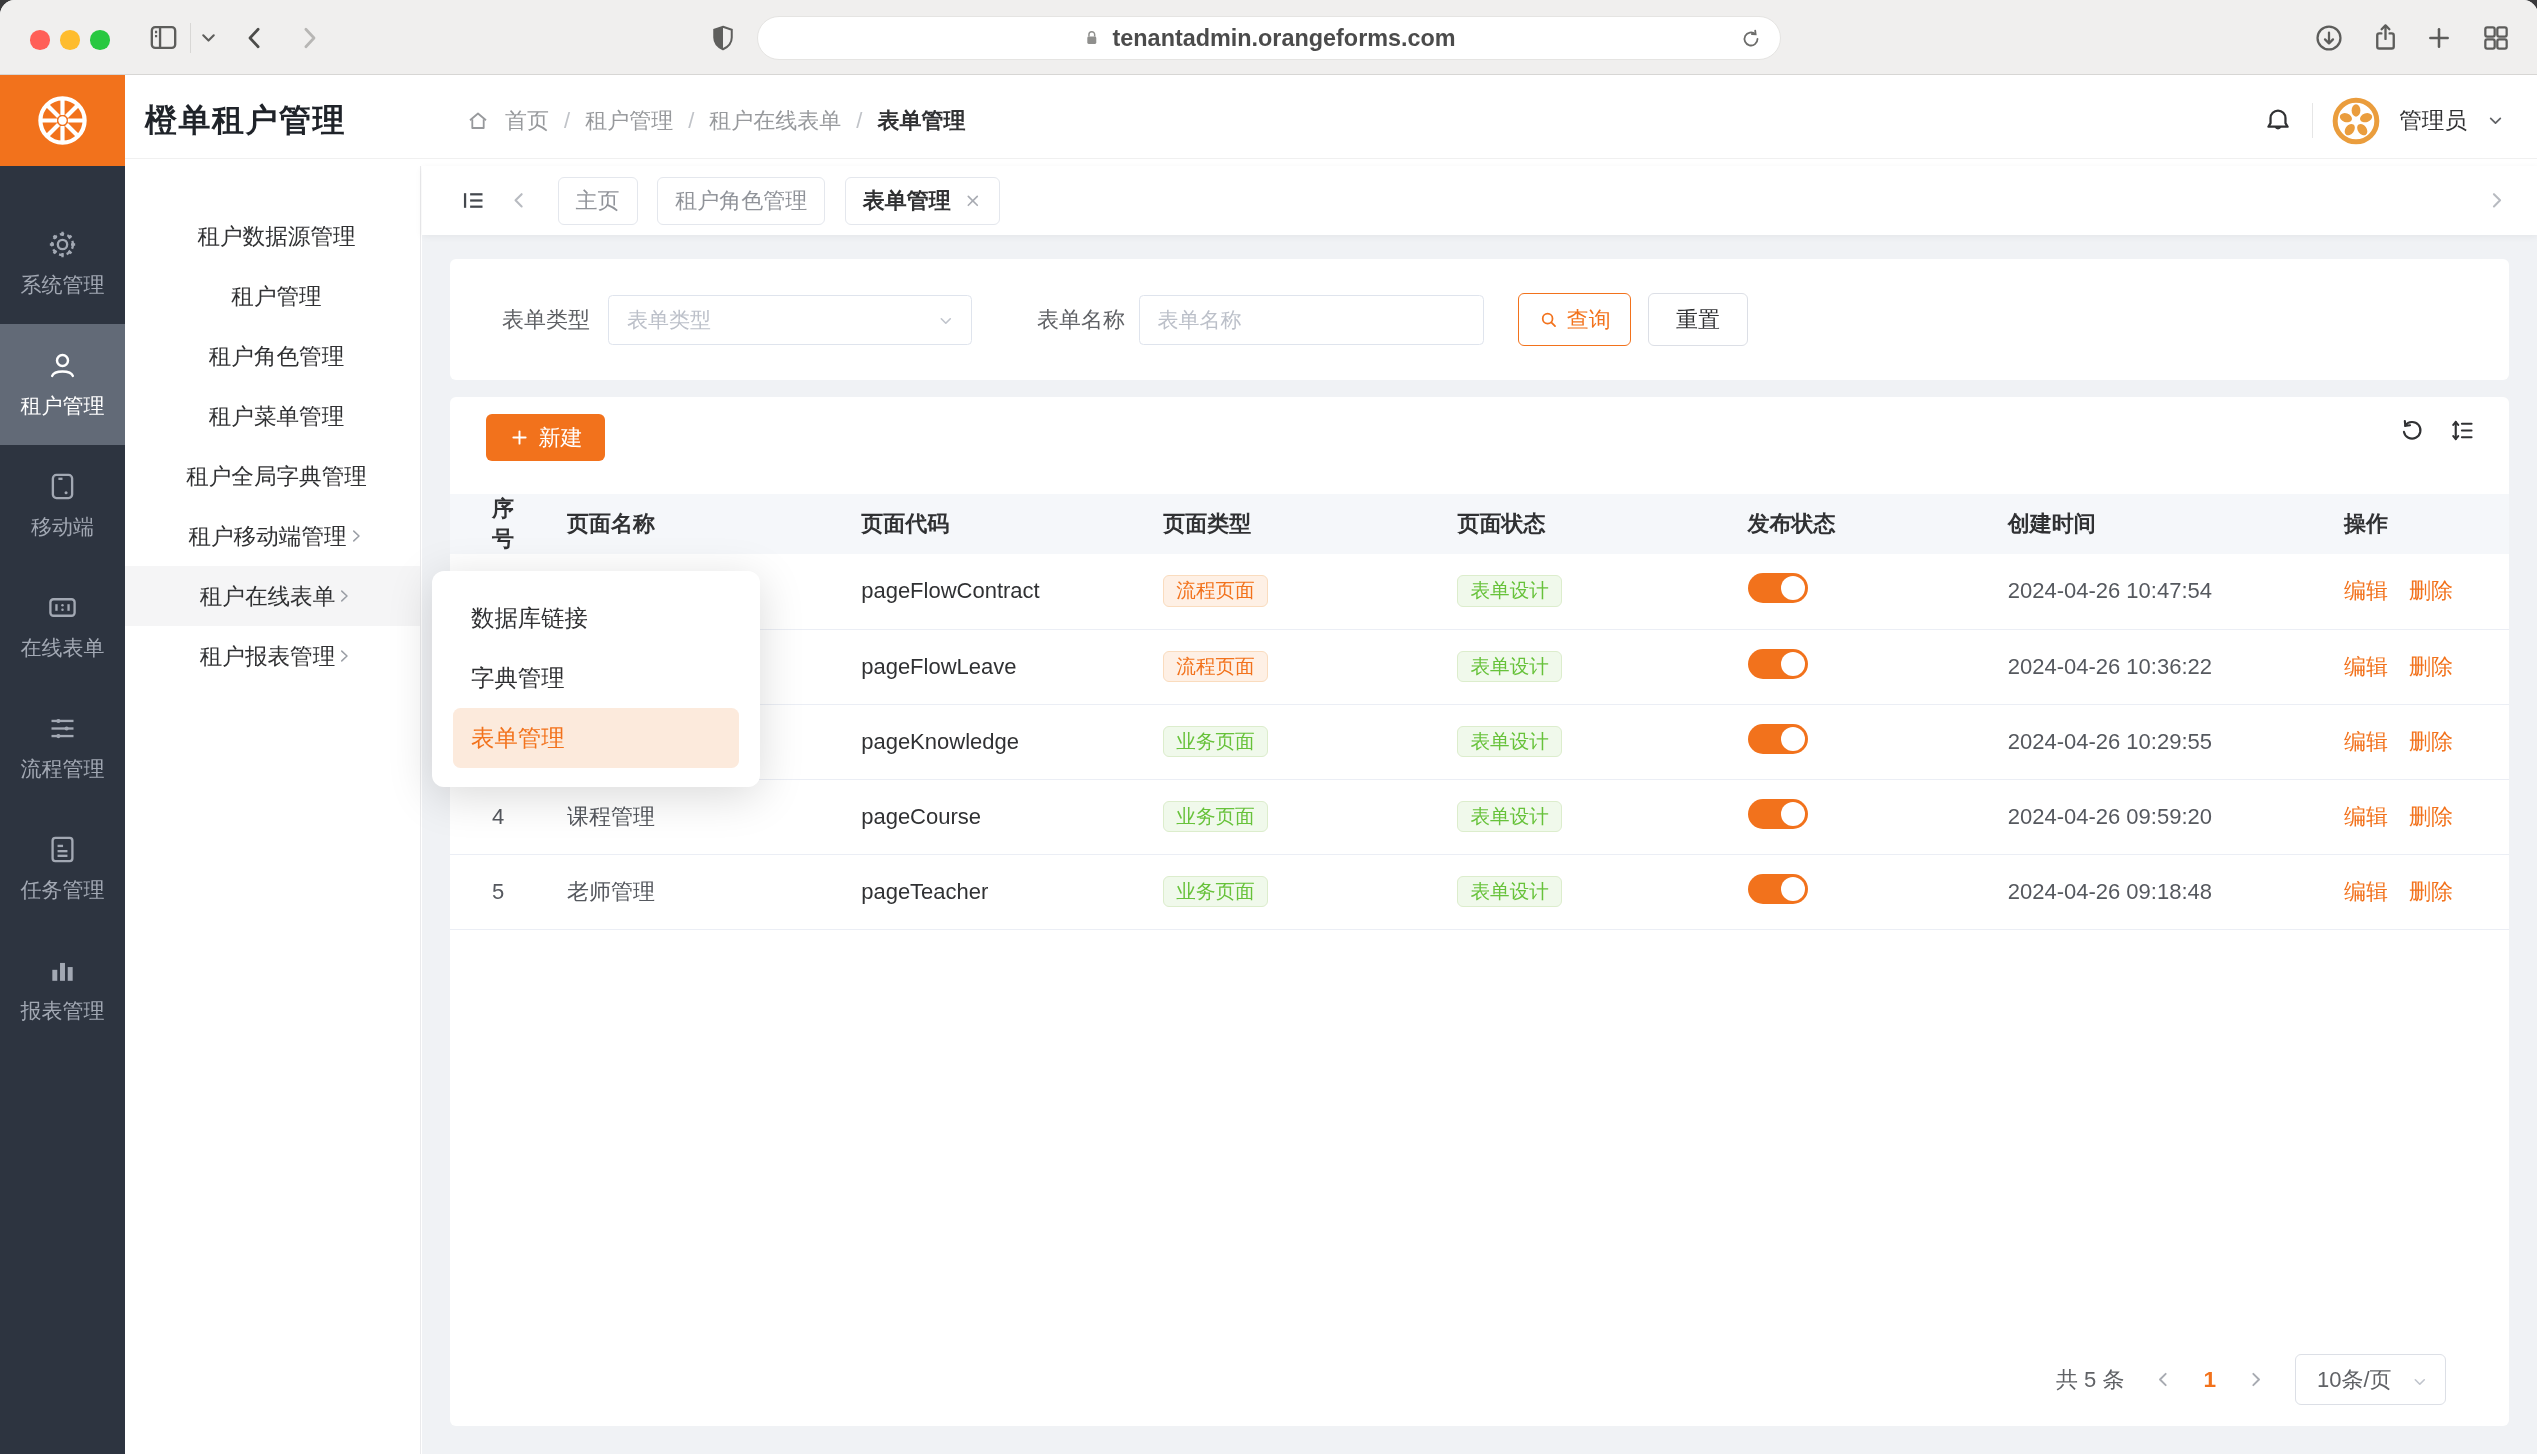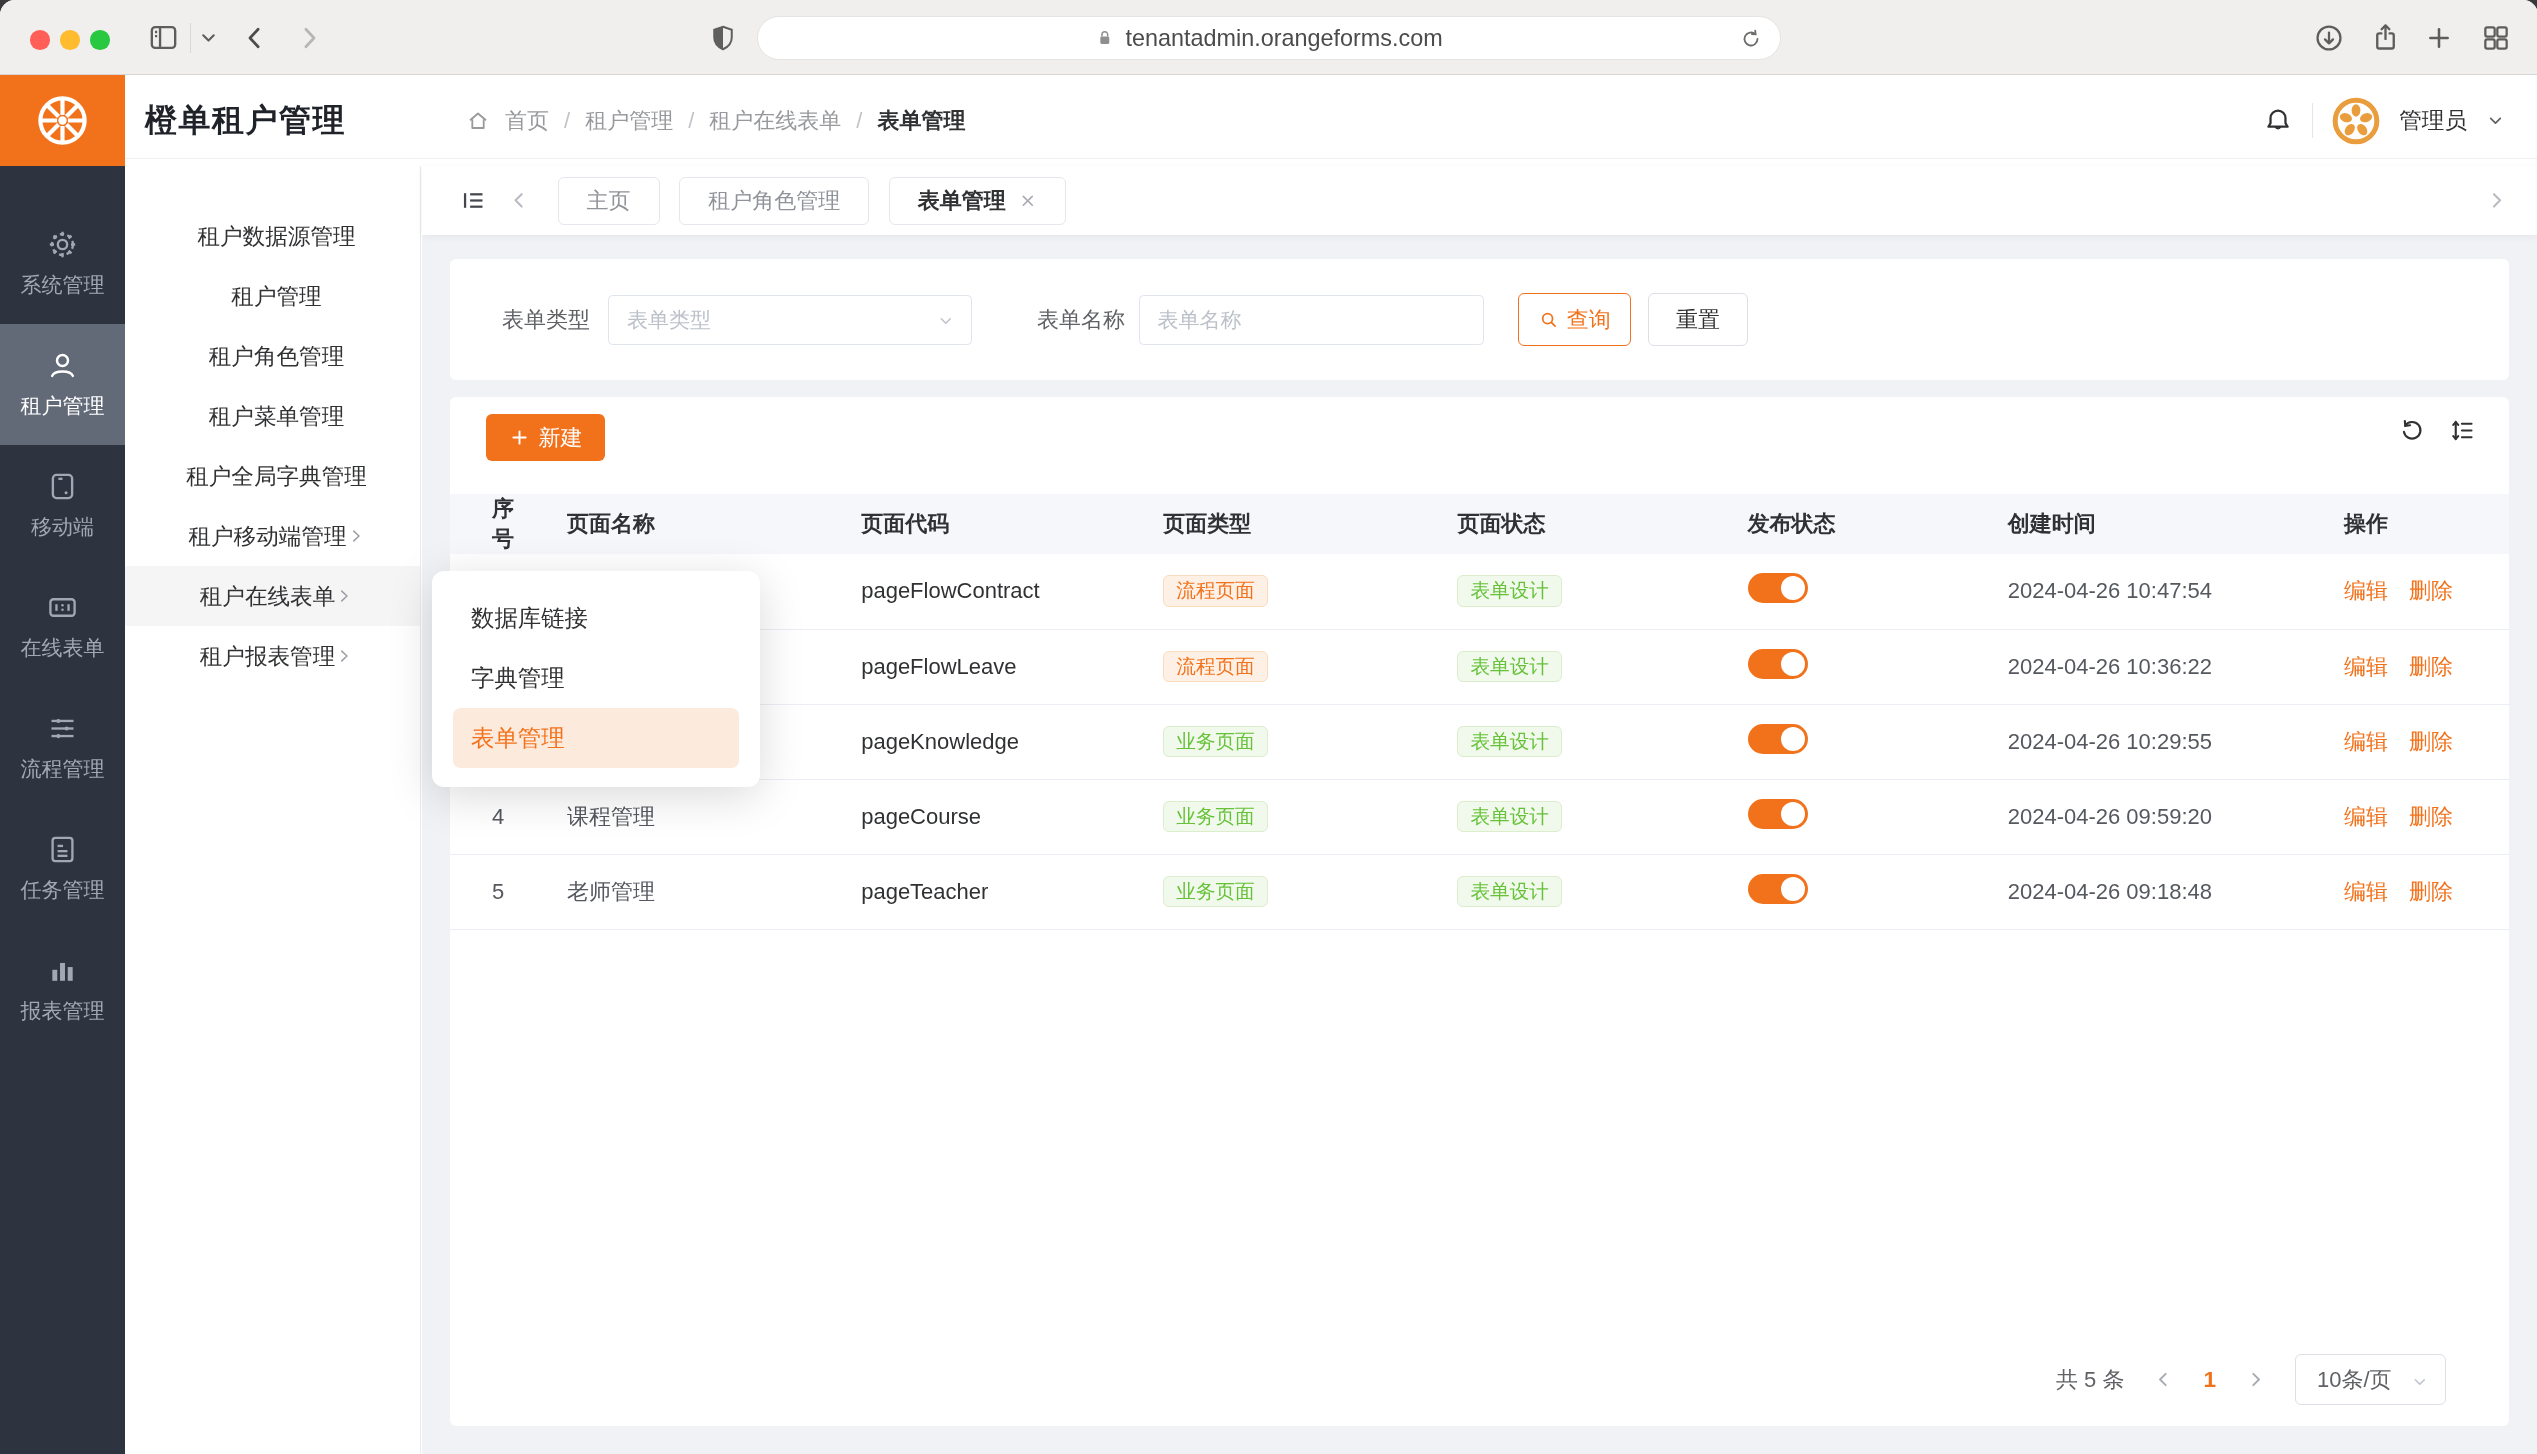--- a/index.html
+++ b/index.html
@@ -1,20 +1,20 @@
 <!DOCTYPE html>
 <html style="font-size:12px"><head>
 <meta charset="utf-8">
 <style>
   * { margin:0; padding:0; box-sizing:border-box; }
   html,body { width:2538px; height:1454px; background:#39393b; font-family:"Liberation Sans","DejaVu Sans",sans-serif; }
   .window { position:absolute; left:0; top:0; width:2538px; height:1454px; border-radius:15px 15px 0 0; overflow:hidden; background:#fff; }
 
   
-  .chrome { position:absolute; left:0; top:0; right:0; height:75px; background:#f0efee; border-bottom:0.8px solid #d7d6d4; }
+  .chrome { position:absolute; left:0; top:0; right:0; height:75px; background:#f0efee; border-bottom:0.8px solid #d7d6d4;font-weight:bold; }
   .traffic { position:absolute; left:30px; top:30px; display:flex; gap:10.6px; }
   .traffic span { width:19.6px; height:19.6px; border-radius:50%; display:block; }
   .t-red{background:#ff5f57;} .t-yellow{background:#febc2e;} .t-green{background:#28c840;}
   .chrome-ic { position:absolute; top:0; height:75px; display:flex; align-items:center; color:#5d5d5b; }
   .chrome-divider { position:absolute; left:190px; top:22.6px; width:0.8px; height:30px; background:#d8d7d5; }
   .urlbar { position:absolute; left:757px; top:16px; width:1024px; height:44px; background:#ffffff; border:0.8px solid #e5e4e2; border-radius:22px; display:flex; align-items:center; justify-content:center; gap:10.6px; color:#4b4b4b; }
   .urlbar .url-text { font-size:23.4px; }
   .reload { position:absolute; right:16.6px; top:9.8px; color:#6c6c6a; }
 
   
@@ -39,21 +39,21 @@
   .menu-item { height:60px; display:flex; align-items:center; justify-content:center; padding:0 33px 0 41px; font-size:22.6px; color:#303133; cursor:pointer; }
   .menu-item.highlight { background:#f5f5f6; }
   .menu-chevron { color:#9a9ea5; }
 
   
   .content { position:absolute; left:422px; top:166px; right:0; bottom:0; background:#f0f2f5; }
   .tabbar { position:absolute; left:0; top:0; right:0; height:69px; background:#fff; box-shadow:0 2.3px 7.5px rgba(0,0,0,0.06); display:flex; align-items:center; padding:0 30px 0 38px; gap:21px; }
   .tabbar-ic { color:#44484e; }
   .tab-arrow { color:#b8bbc1; }
   .tabs-wrap { display:flex; gap:19.6px; margin-left:6px; }
-  .tab { height:48px; border:0.8px solid #e4e7ed; border-radius:6px; background:#fff; display:flex; align-items:center; gap:12px; padding:0 28px; font-size:22px; color:#909399; cursor:pointer; }
+  .tab { height:48px; border:0.8px solid #e4e7ed; border-radius:6px; background:#fff; display:flex; align-items:center; gap:12px; padding:0 17px; font-size:22px; color:#909399; cursor:pointer; }
   .tab.active { color:#303133; font-weight:600; }
   .tab-close { color:#a8abb2; display:flex; }
   .tab-spacer { flex:1; }
 
   .card { position:absolute; background:#fff; border-radius:6px; }
   .filter-card { left:28px; top:93px; width:2059px; height:121px; display:flex; align-items:center; padding-left:52px; }
   .f-label { font-size:22px; color:#606266; }
   .f-select, .f-input { height:50px; border:0.8px solid #dfe4ed; border-radius:4.5px; background:#fff; position:relative; display:flex; align-items:center; }
   .f-select { width:364px; margin-left:18px; }
   .f-input  { width:345px; margin-left:13.6px; }

